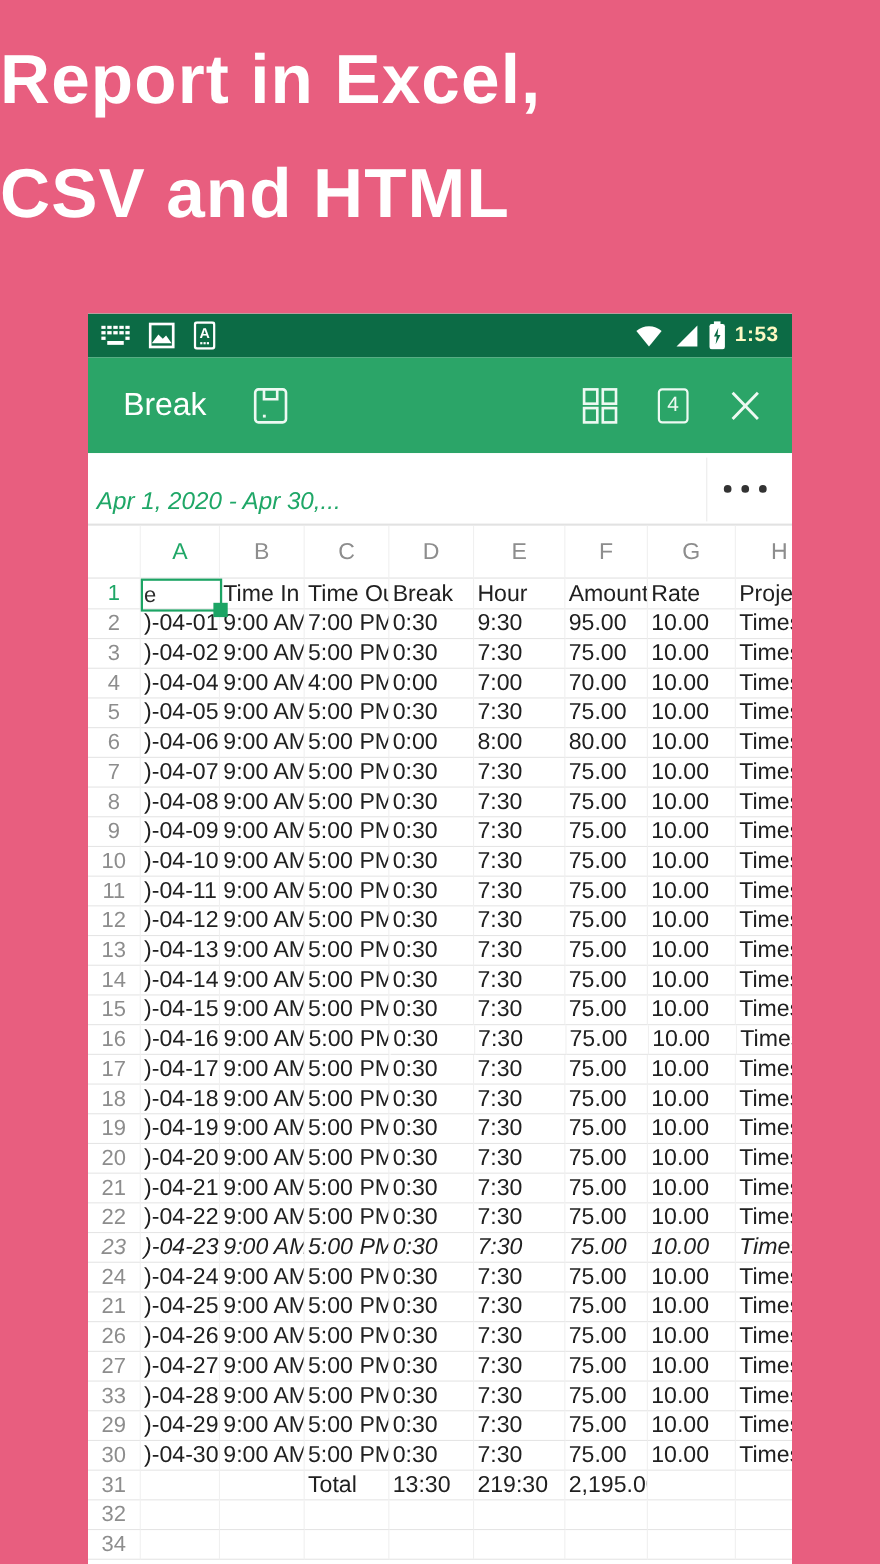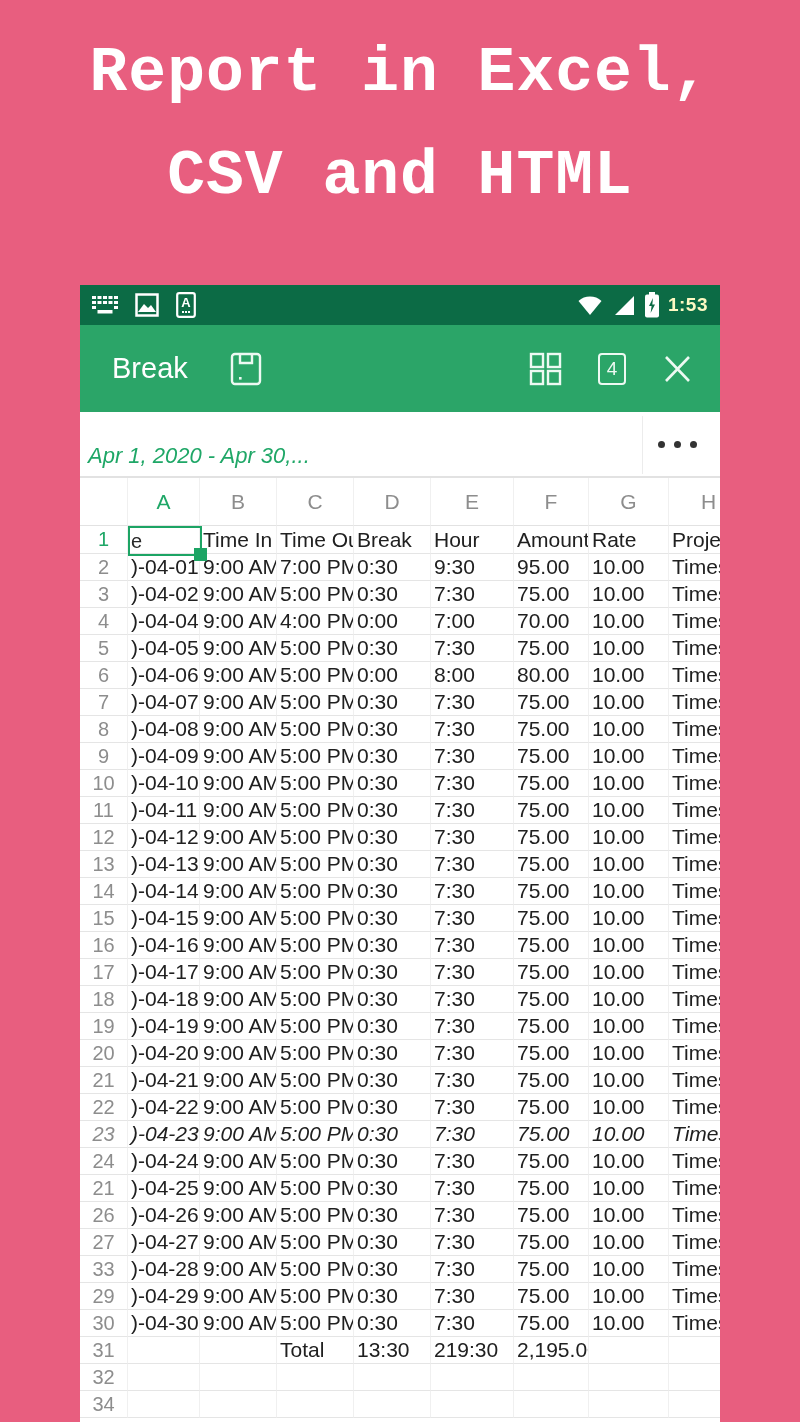--- a/index.html
+++ b/index.html
@@ -1,20 +1,20 @@
 <!DOCTYPE html>
 <html><head>
 <meta charset="utf-8">
 <style>
   html,body{margin:0;padding:0;}
   .page{position:relative;width:800px;height:1422px;background:#E85E7F;overflow:hidden;
         font-family:"Liberation Sans","DejaVu Sans",sans-serif;}
   
-  .title{position:absolute;top:22px;left:0;width:800px;text-align:center;color:#ffffff;
-         font-family:Liberation Mono, monospace;font-weight:bold;
+  .title{position:absolute;top:22px;left:0;width:800px;color:#ffffff;
+         font-family:Liberation Sans, sans-serif;font-weight:bold;
          font-size:63px;line-height:103px;letter-spacing:1px;}
   
   .phone{position:absolute;left:80px;top:285px;width:640px;height:1137px;background:#ffffff;overflow:hidden;}
   
   .statusbar{position:absolute;left:0;top:0;width:640px;height:40px;background:#0C6B45;
              display:flex;align-items:center;justify-content:space-between;padding:0 12px;box-sizing:border-box;}
   .sb-group{display:flex;align-items:center;gap:17px;}
   .sb-time{color:#fef9c3;font-size:19px;font-weight:bold;letter-spacing:.5px;}
   
   .toolbar{position:absolute;left:0;top:40px;width:640px;height:87px;background:#2BA568;
@@ -330,21 +330,21 @@
             <div class="scell rownum" style="width: 48px; height: 27px; line-height: 26px;">15</div>
             <div class="scell" style="width: 72px; height: 27px; line-height: 26px;">)-04-15</div>
             <div class="scell" style="width: 77px; height: 27px; line-height: 26px;">9:00 AM</div>
             <div class="scell" style="width: 77px; height: 27px; line-height: 26px;">5:00 PM</div>
             <div class="scell" style="width: 77px; height: 27px; line-height: 26px;">0:30</div>
             <div class="scell" style="width: 83px; height: 27px; line-height: 26px;">7:30</div>
             <div class="scell" style="width: 75px; height: 27px; line-height: 26px;">75.00</div>
             <div class="scell" style="width: 80px; height: 27px; line-height: 26px;">10.00</div>
             <div class="scell" style="width: 80px; height: 27px; line-height: 26px;">Times</div>
           </div>
-          <div class="srow" style="height: 27px;">
+          <div class="srow" style="height: 27px; justify-content: space-between;">
             <div class="scell rownum" style="width: 48px; height: 27px; line-height: 26px;">16</div>
             <div class="scell" style="width: 72px; height: 27px; line-height: 26px;">)-04-16</div>
             <div class="scell" style="width: 77px; height: 27px; line-height: 26px;">9:00 AM</div>
             <div class="scell" style="width: 77px; height: 27px; line-height: 26px;">5:00 PM</div>
             <div class="scell" style="width: 77px; height: 27px; line-height: 26px;">0:30</div>
             <div class="scell" style="width: 83px; height: 27px; line-height: 26px;">7:30</div>
             <div class="scell" style="width: 75px; height: 27px; line-height: 26px;">75.00</div>
             <div class="scell" style="width: 80px; height: 27px; line-height: 26px;">10.00</div>
             <div class="scell" style="width: 80px; height: 27px; line-height: 26px;">Times</div>
           </div>

